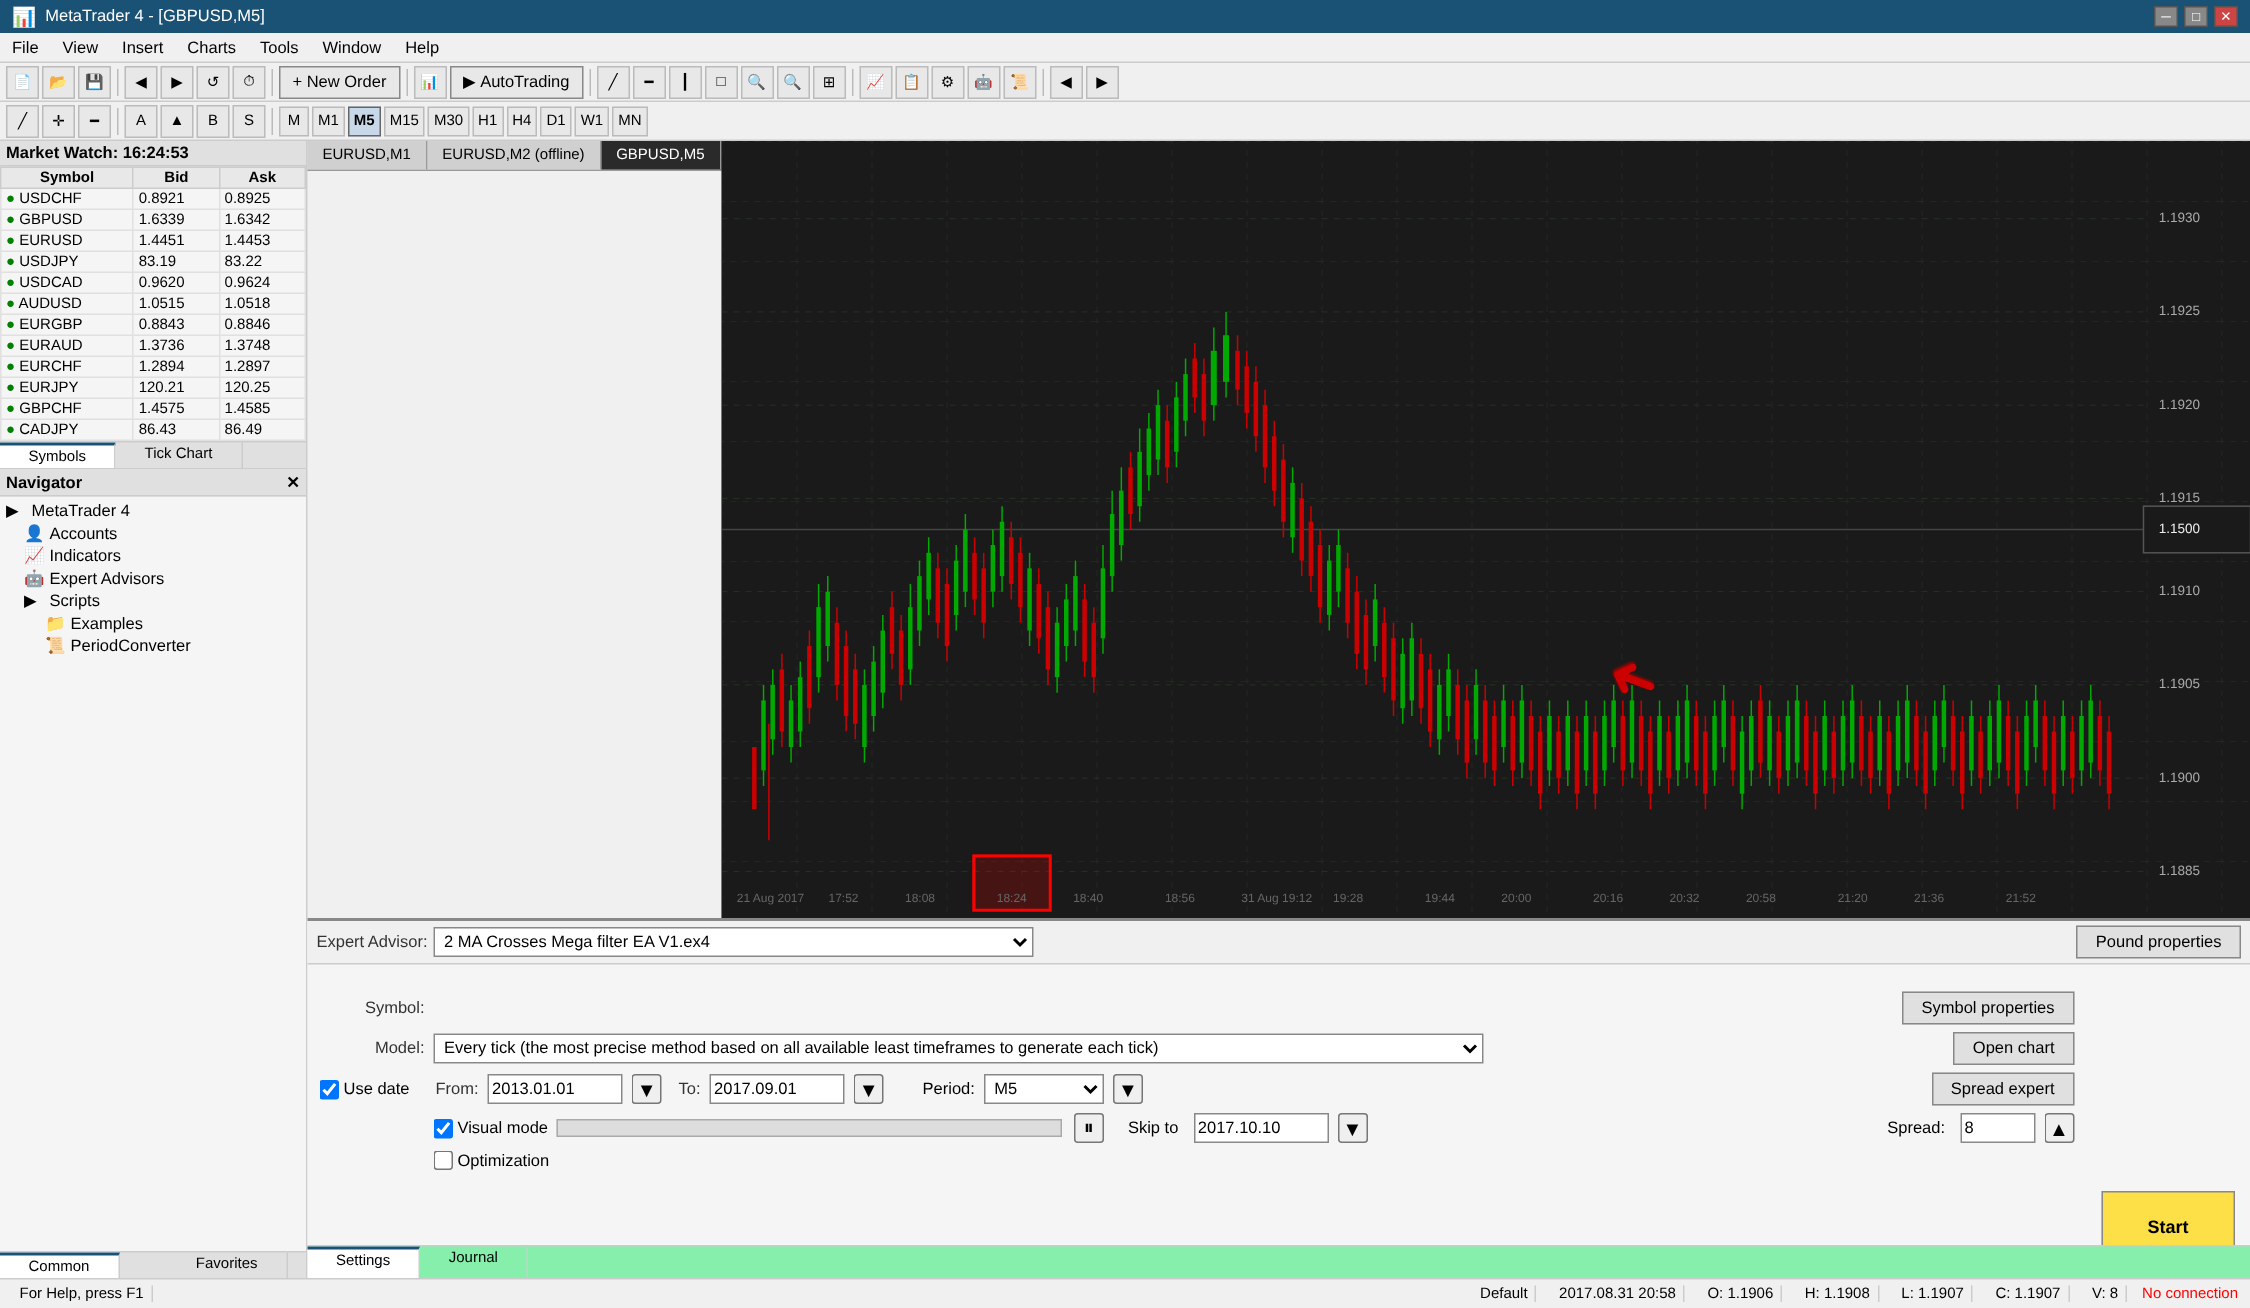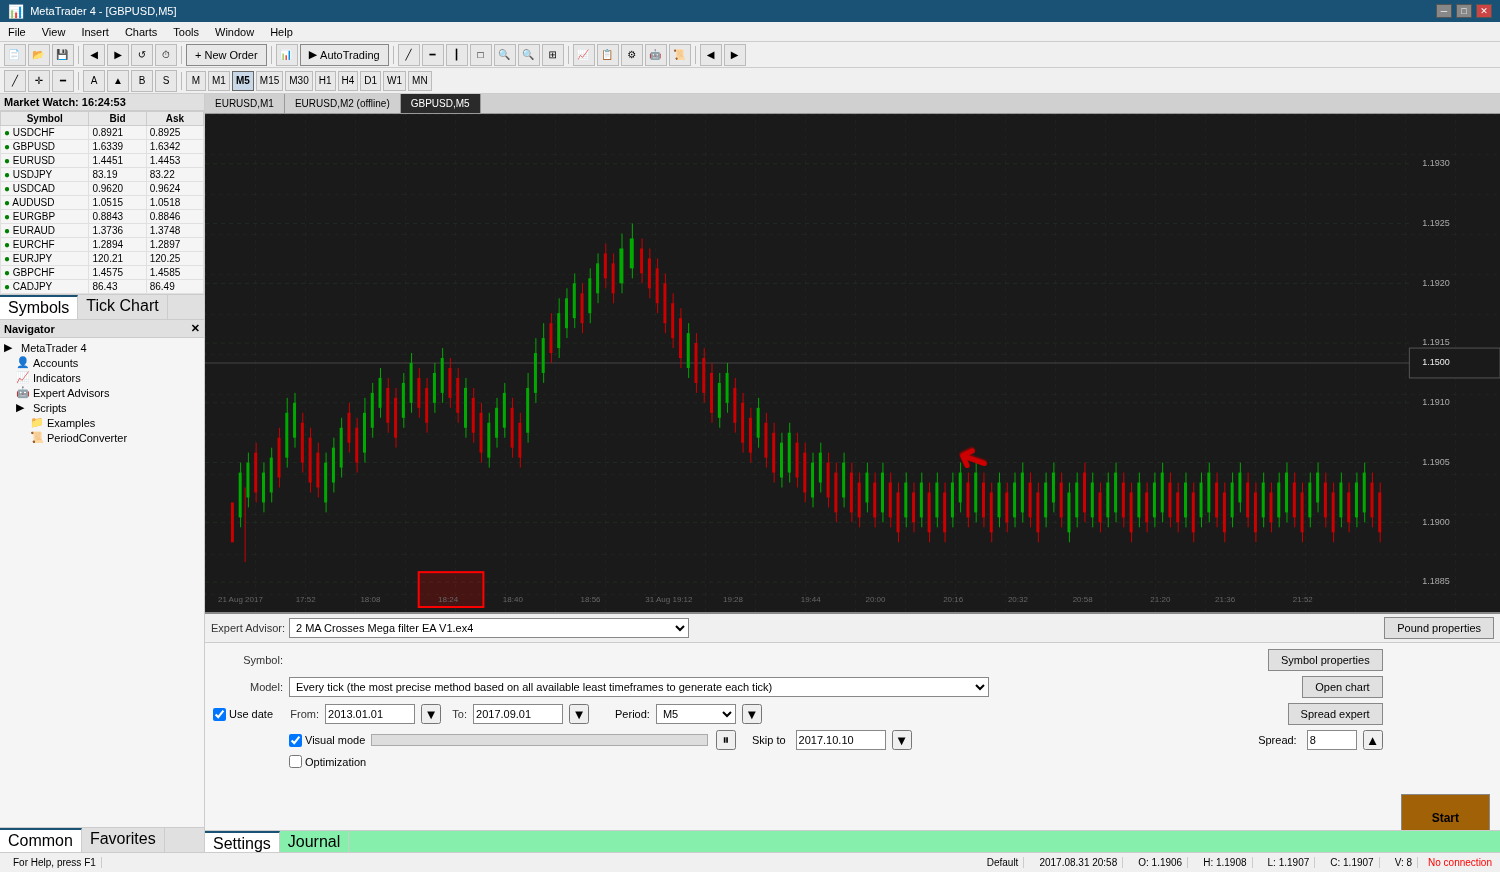--- a/index.html
+++ b/index.html
@@ -134,22 +134,22 @@
       padding: 1px 3px;
       font-size: 10px;
     }
     .dot-green { color: green; }
     .mw-tabs {
       display: flex;
       background: #e0e0e0;
       border-top: 1px solid #ccc;
     }
     .mw-tab {
-      padding: 2px 8px;
-      font-size: 16px;
+      padding: 2px 19px;
+      font-size: 10px;
       cursor: pointer;
       border-right: 1px solid #ccc;
     }
     .mw-tab.active { background: white; border-top: 2px solid #1a5276; }
 
     
     .navigator {
       flex: 1;
       overflow: hidden;
       display: flex;
@@ -250,32 +250,33 @@
       position: relative;
     }
     .chart-and-tester {
       flex: 1;
       display: flex;
       flex-direction: column;
     }
     .chart-region {
       flex: 1;
       display: flex;
-      flex-direction: column;
+      flex-direction: row;
       min-height: 0;
     }
 
     
     .tester-wrapper {
       height: 240px;
       background: #f5f5f5;
       border-top: 2px solid #888;
       position: relative;
       display: flex;
       flex-direction: column;
+      gap: 12px;
     }
     .tester-form {
       padding: 6px 8px;
       display: flex;
       flex-direction: column;
       gap: 5px;
     }
     .tester-form-row {
       display: flex;
       align-items: center;
@@ -534,21 +535,21 @@
           <div class="nav-item nav-grandchild">
             <span class="icon">📁</span>
             <span>Examples</span>
           </div>
           <div class="nav-item nav-grandchild">
             <span class="icon">📜</span>
             <span>PeriodConverter</span>
           </div>
         </div>
 
-        <div style="display:flex;background:#e0e0e0;border-top:1px solid #ccc;">
+        <div style="display:flex;background:#e0e0e0;border-top:1px solid #ccc;gap:32px;">
           <div class="mw-tab active">Common</div>
           <div class="mw-tab">Favorites</div>
         </div>
       </div>
     </div>
 
     <div class="right-area">
 
       <div class="chart-and-tester">
 
@@ -1153,21 +1154,21 @@
                 <label class="checkbox-label">
                   <input type="checkbox" style="">
                   <span>Optimization</span>
                 </label>
               </div>
             </div>
 
             <div style="display:flex;align-items:flex-end;padding:10px;">
               <button style="
                 padding: 16px 30px;
-                background: #a16207;
+                background: #fde047;
                 border: 1px solid #888;
                 cursor: pointer;
                 font-size: 12px;
                 font-weight: bold;
                 min-width: 80px;
               ">Start</button>
             </div>
           </div>
 
           <div style="display:flex;background:#86efac;border-top:1px solid #ccc;height:22px;position:absolute;bottom:0;left:0;right:0;">

